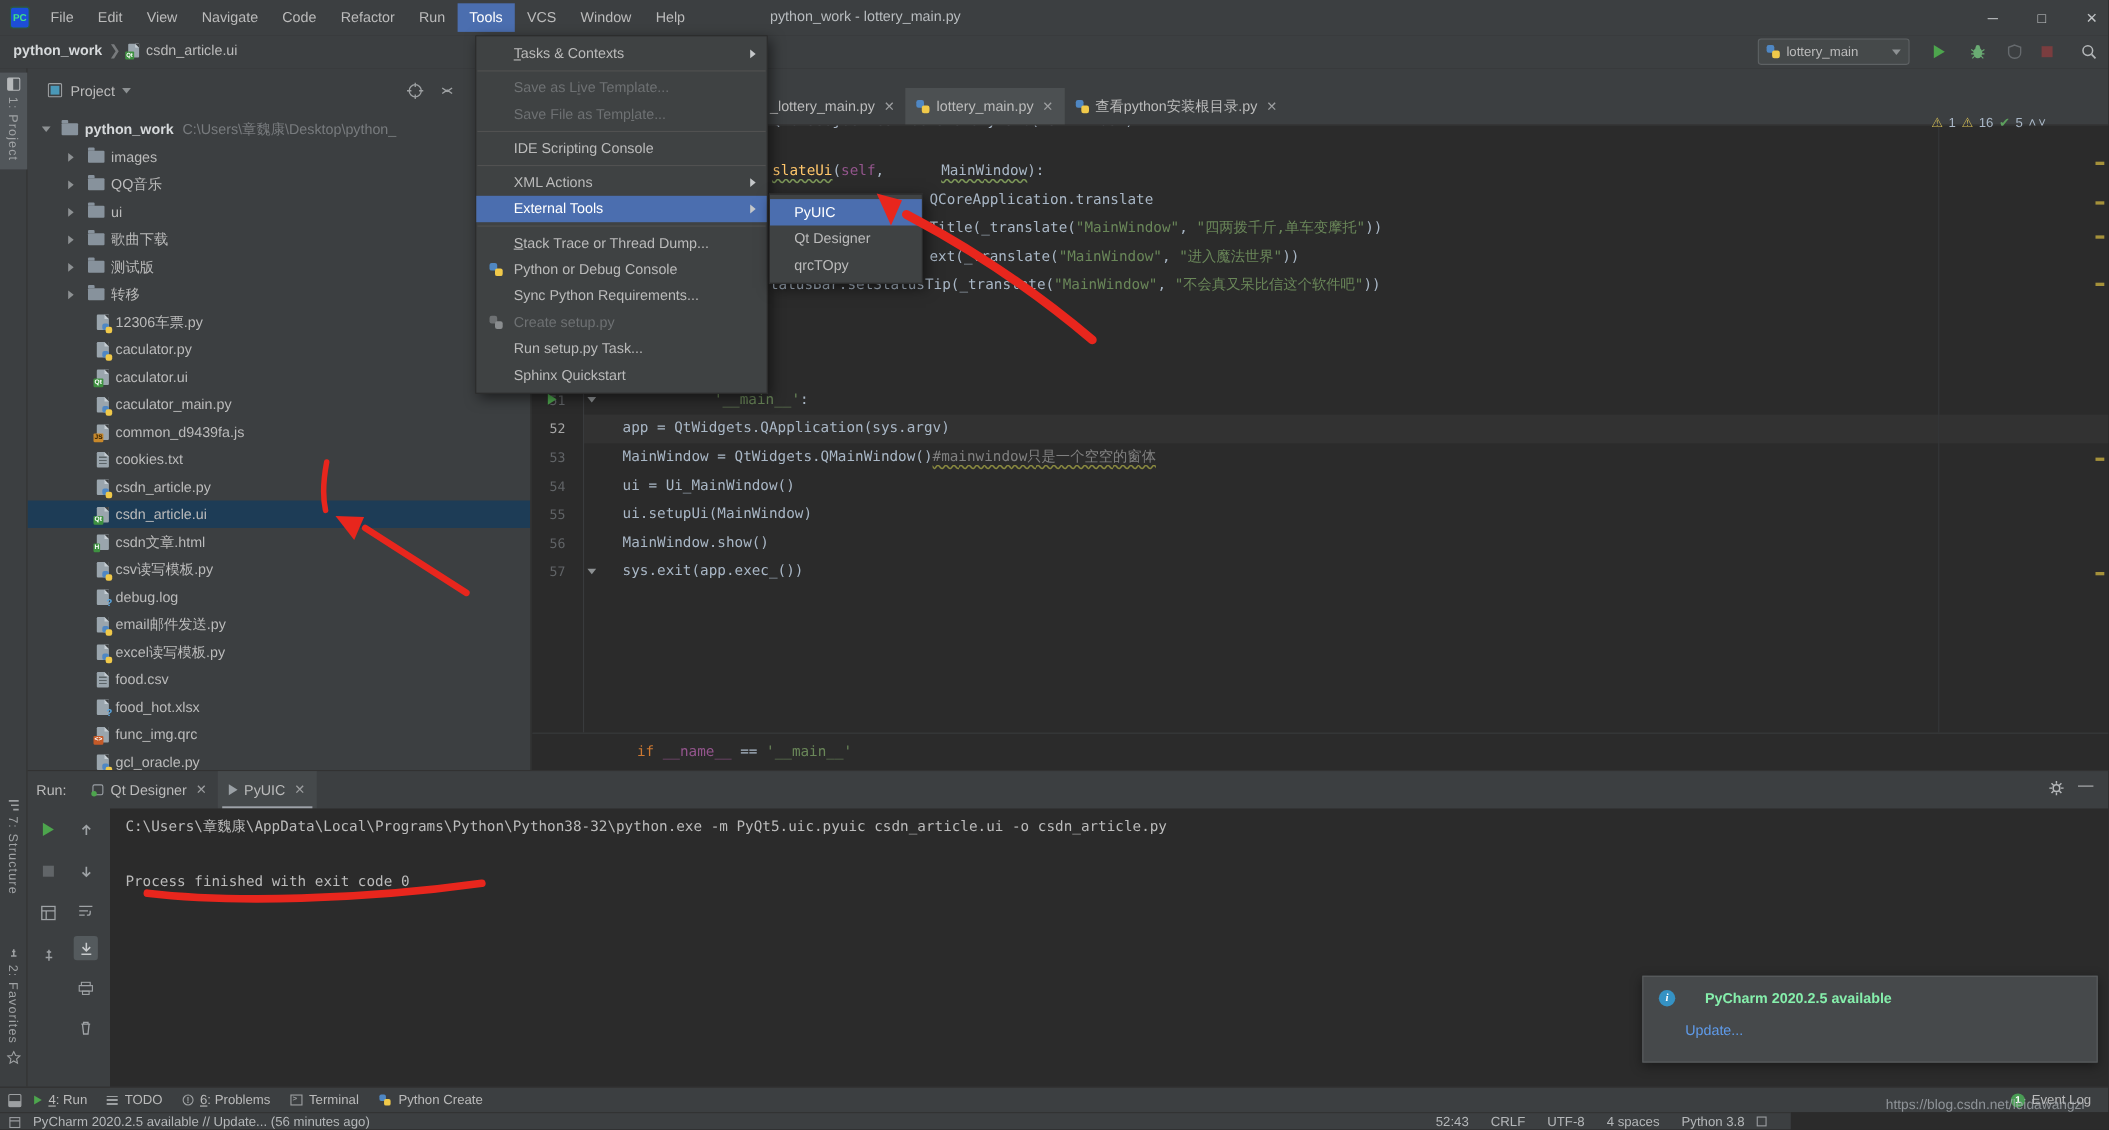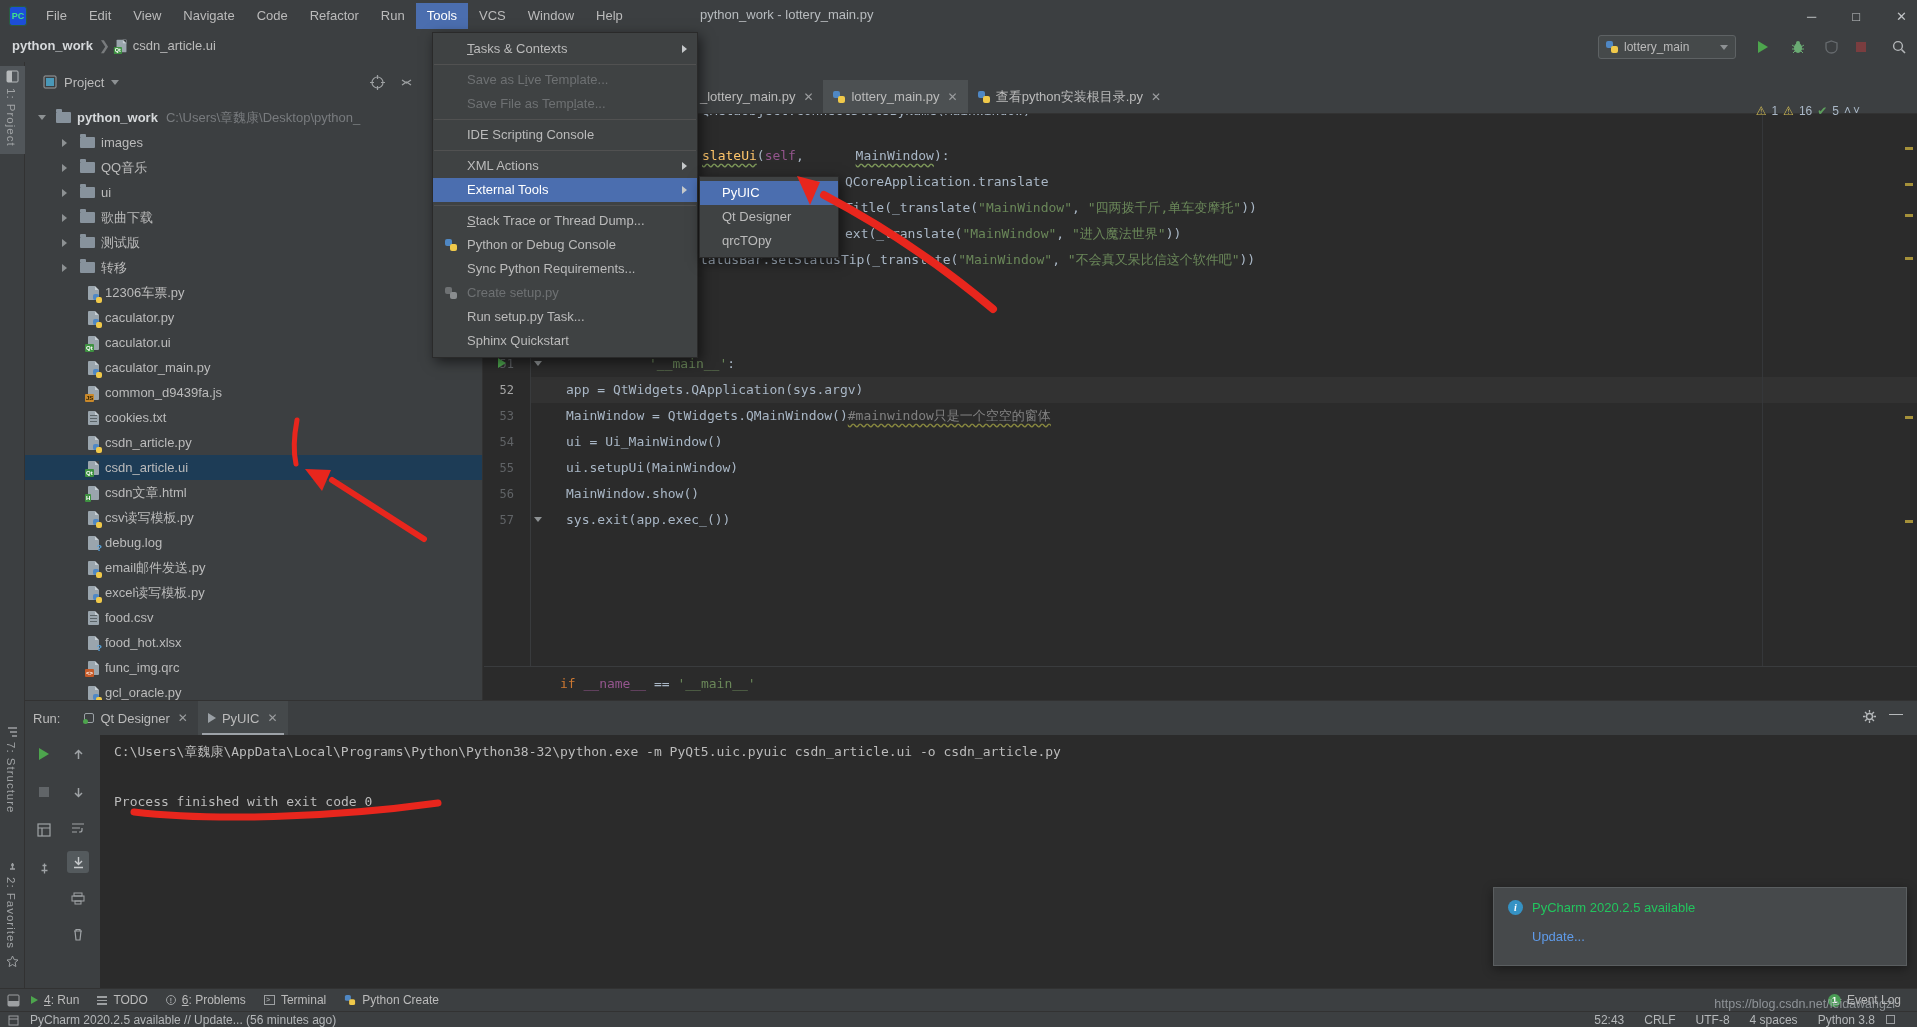--- a/index.html
+++ b/index.html
@@ -100,21 +100,21 @@
   .rtool { position:absolute; width:22px; height:22px; display:flex; align-items:center; justify-content:center; border-radius:3px; }
   .rtool.on { background:#545a5d; }
   .rtool svg { display:block; }
   .runtr { position:absolute; right:40px; top:8px; } .runmin { position:absolute; right:14px; top:4px; color:#b6b9bb; font-size:14px; }
 
   
   .bbar { left:0; top:988px; width:1917px; height:23px; background:#3c3f41; border-top:1px solid #323232; display:flex; align-items:center; font-size:12px; color:#bbb; }
   .bitem { display:flex; align-items:center; gap:6px; padding:0 9px; height:23px; }
   .eventlog { position:absolute; right:16px; display:flex; align-items:center; gap:6px; }
   .evdot { width:13px; height:13px; border-radius:50%; background:#499C54; color:#fff; font:bold 9px/13px "Liberation Sans",sans-serif; text-align:center; }
-  .sbar { left:0; top:1011px; width:1917px; height:16px; background:#3c3f41; border-top:1px solid #323232; font-size:12px; color:#b4b7b9; }
+  .sbar { left:0; top:1011px; width:1628px; height:16px; background:#3c3f41; border-top:1px solid #323232; font-size:12px; color:#b4b7b9; }
   .smsg { position:absolute; left:30px; top:1px; }
   .sright { position:absolute; right:42px; top:1px; display:flex; gap:20px; }
   .sq-ico { display:inline-block; width:9px; height:9px; border:1px solid #9a9da0; }
 
   
   .ddmenu { left:432px; top:32px; width:266px; background:#3f4243; border:1px solid #2a2a2a; box-shadow:3px 4px 12px rgba(0,0,0,.55);
             padding:4px 0; z-index:60; }
   .mrow { position:relative; height:24px; line-height:24px; padding-left:34px; font-size:13px; color:#bbbbbb; white-space:nowrap; }
   .mrow.dis { color:#6e7173; }
   .mrow.hl { background:#4b6eaf; color:#fff; }
@@ -122,21 +122,21 @@
   .subarrow { position:absolute; right:10px; top:8px; width:0; height:0; border-top:4px solid transparent; border-bottom:4px solid transparent; border-left:5px solid #c5c8ca; }
   .mico { position:absolute; left:12px; top:6px; }
   .submenu { left:699px; top:176px; width:140px; background:#3f4243; border:1px solid #2a2a2a; box-shadow:3px 4px 12px rgba(0,0,0,.55);
              padding:4px 0; z-index:61; }
   .submenu .mrow { padding-left:22px; }
 
   
   .notif { left:1493px; top:887px; width:414px; height:79px; background:#46494b; border:1px solid #5a5e60; box-shadow:0 3px 10px rgba(0,0,0,.4); z-index:70; padding:12px 14px; }
   .ninfo { display:flex; gap:9px; align-items:center; }
   .ibub { width:15px; height:15px; border-radius:50%; background:#3592c4; color:#fff; font:bold italic 10px/15px "Liberation Serif",serif; text-align:center; flex:none; }
-  .ntitle { color:#22c55e; font-weight:normal; font-size:13px; }
+  .ntitle { color:#86efac; font-weight:bold; font-size:13px;margin-left:18px; }
   .nlink { color:#5f9bea; font-size:13px; margin:14px 0 0 24px; }
 
   .ann { position:absolute; left:0; top:0; z-index:95; pointer-events:none; }
   .watermark { position:absolute; right:22px; top:997px; color:rgba(170,175,180,.75); font-size:12.5px; z-index:96; }
 
   svg.mini { display:block; }
 </style>
 </head>
 <body>
 
@@ -480,21 +480,21 @@
       </div>
     <div class="estripe" id="estripe">
         <div class="etick" style="top: 33px;"></div>
         <div class="etick" style="top: 69px;"></div>
         <div class="etick" style="top: 100px;"></div>
         <div class="etick" style="top: 143px;"></div>
         <div class="etick" style="top: 302px;"></div>
         <div class="etick" style="top: 406px;"></div>
       </div>
     <div class="ctxstrip">
-      <div class="cl" id="ctxline" style="left:76px"><span class="c-kw">if </span><span class="c-dun">__name__ </span><span class="c-fg">== </span><span class="c-str">'__main__'</span></div>
+      <div class="cl" id="ctxline" style="left:95px"><span class="c-kw">if </span><span class="c-dun">__name__ </span><span class="c-fg">== </span><span class="c-str">'__main__'</span></div>
     </div>
   </div>
 
   <div class="abs runpanel">
     <div class="runhead">
       <span class="runlabel">Run:</span>
       <span id="runtabs" style="display:flex;height:34px">
           <div class="rtab">
             <span class="qtrun"></span>
             <span>Qt Designer</span>

